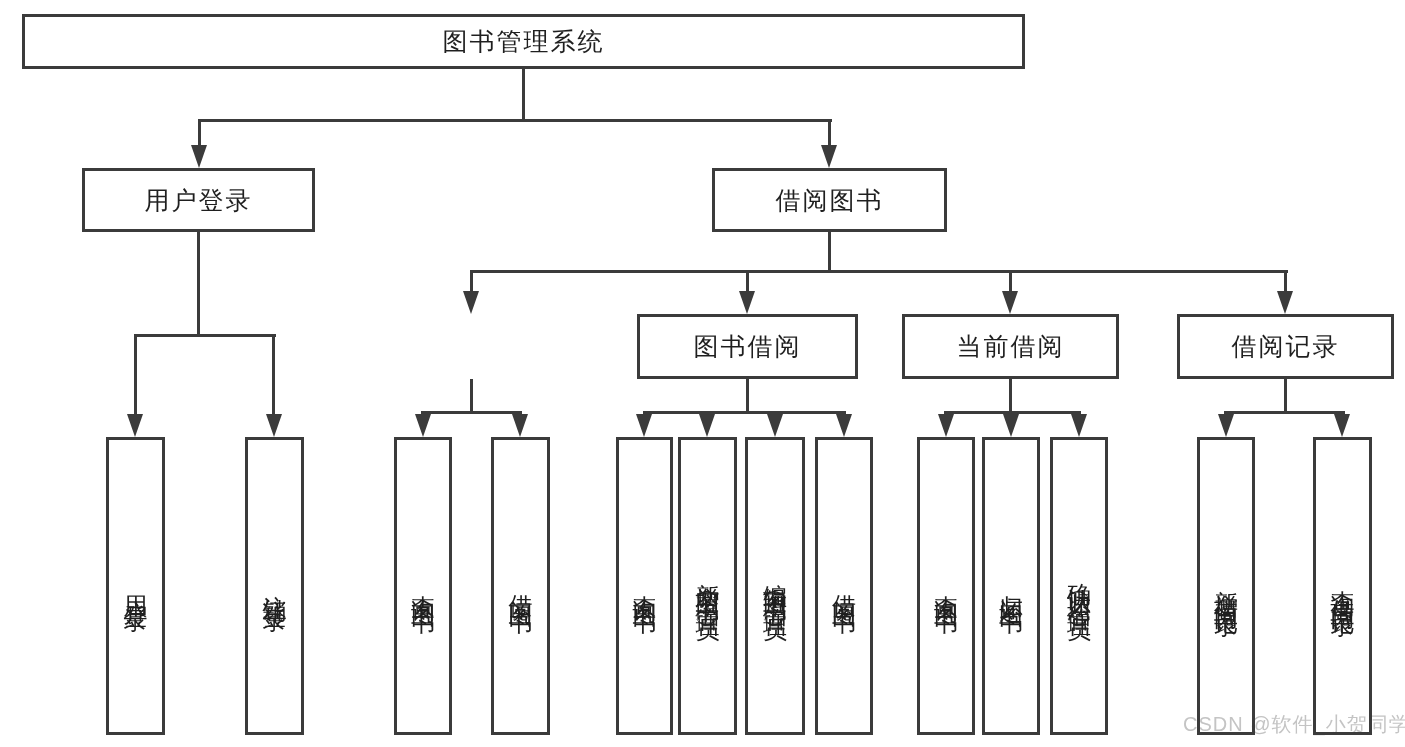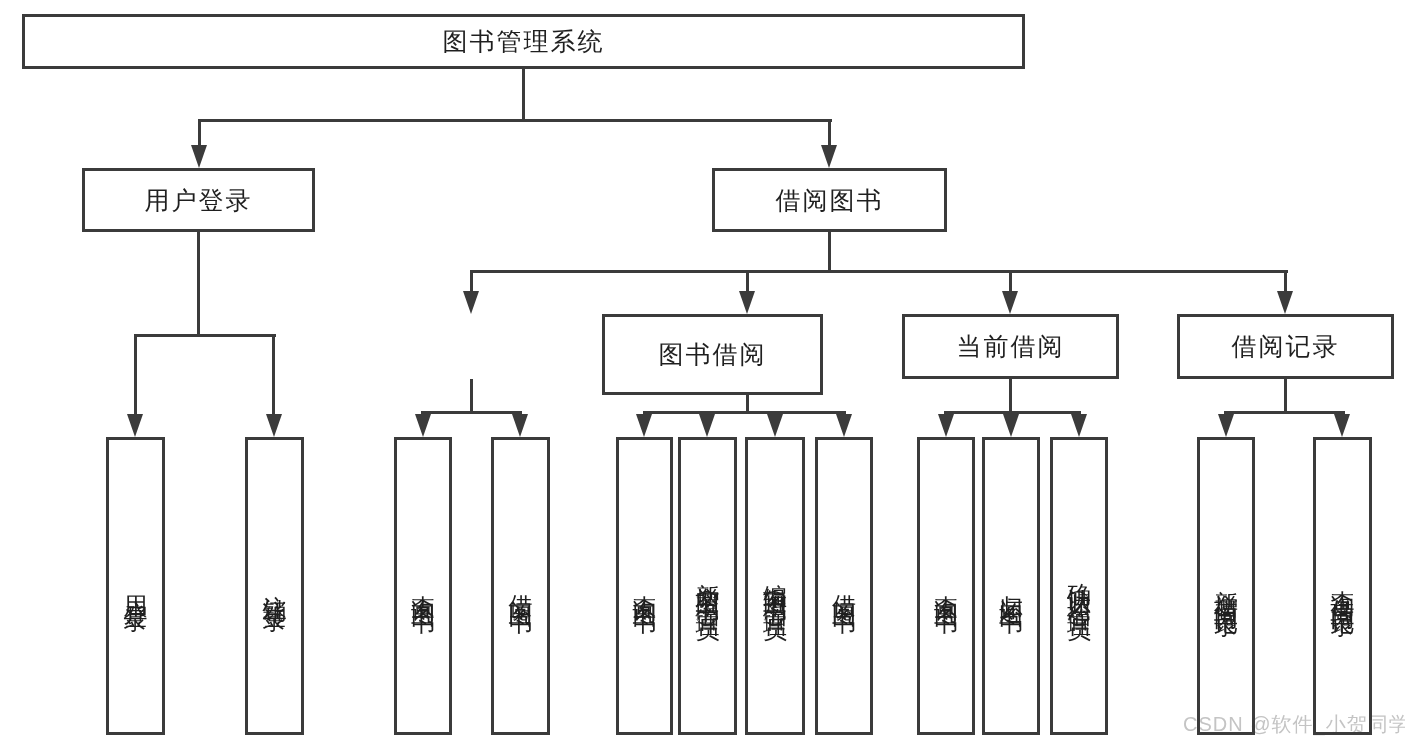--- a/index.html
+++ b/index.html
@@ -88,21 +88,21 @@
   <div class="ln" style="left:1284px;top:379px;width:3px;height:35px"></div>
   <div class="ln" style="left:1224px;top:411px;width:121px;height:3px"></div>
   <div class="ar" style="left:1218px;top:414px"></div>
   <div class="ar" style="left:1334px;top:414px"></div>
 
   <div class="hb" style="left:22px;top:14px;width:1003px;height:55px">图书管理系统</div>
 
   <div class="hb" style="left:82px;top:168px;width:233px;height:64px">用户登录</div>
   <div class="hb" style="left:712px;top:168px;width:235px;height:64px">借阅图书</div>
 
-  <div class="hb" style="left:602px;top:314px;width:221px;height:81px">图书借阅</div>
+  <div class="hb" style="left:637px;top:314px;width:221px;height:65px">图书借阅</div>
   <div class="hb" style="left:1177px;top:314px;width:217px;height:65px">借阅记录</div>
   <div class="hb" style="left:902px;top:314px;width:217px;height:65px">当前借阅</div>
 
   <div class="vb" style="left:106px;width:59px">用户登录</div>
   <div class="vb" style="left:245px;width:59px">注销登录</div>
 
   <div class="vb" style="left:394px;width:58px">查询图书</div>
   <div class="vb" style="left:491px;width:59px">借阅图书</div>
 
   <div class="vb" style="left:616px;width:57px">查询图书</div>

